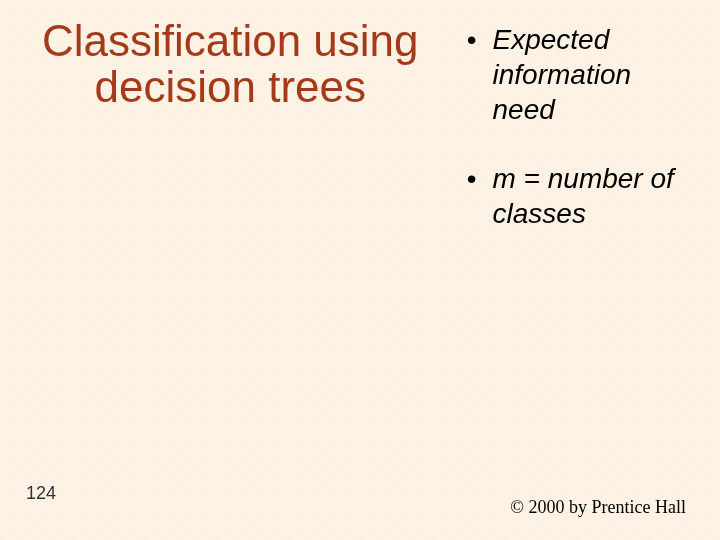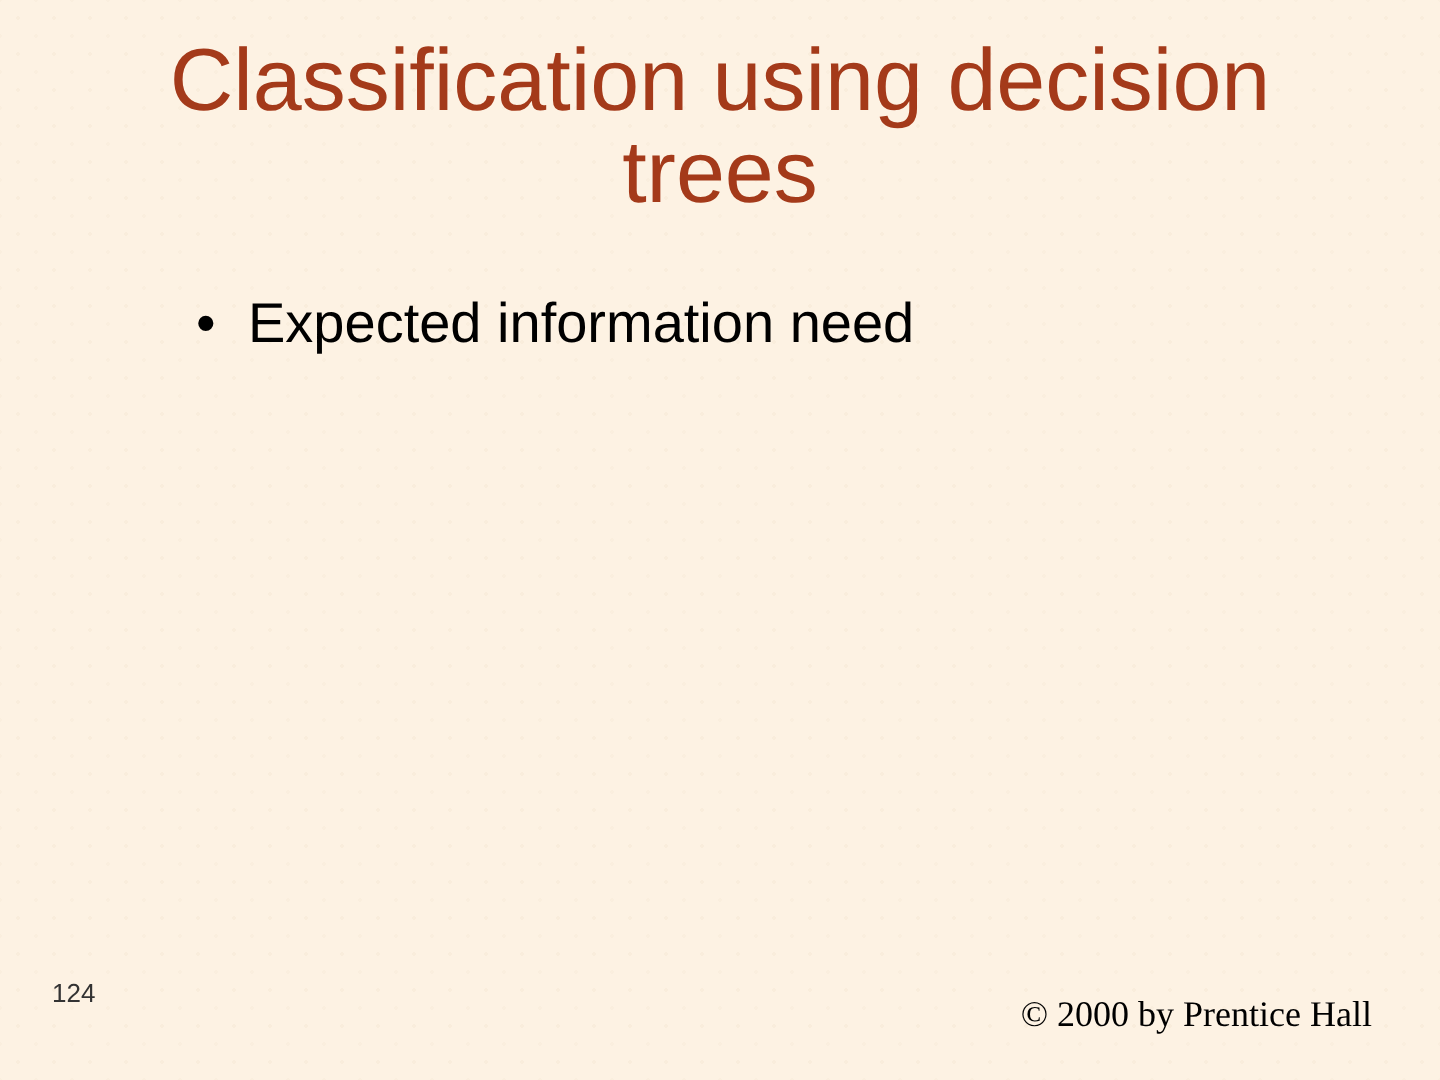--- a/index.html
+++ b/index.html
@@ -19,36 +19,37 @@
     font-family: "Comic Sans MS", "Comic Sans", cursive, sans-serif;
     color: #000;
     position: relative;
   }
   .slide {
     box-sizing: border-box;
     width: 100%;
     height: 100%;
     padding: 18px 40px 0 40px;
     display: flex;
-    flex-direction: column;
+    flex-direction: row;
   }
   h1.title {
     margin: 0 0 18px 0;
     text-align: center;
     font-weight: normal;
     font-size: 44px;
     line-height: 1.05;
     color: #a43a1a;
   }
   ul.bullets {
     list-style: none;
-    margin: 16px;
+    margin: 4px;
     padding: 0 0 0 48px;
     font-size: 28px;
     line-height: 1.25;
+    font-style: italic;
   }
   ul.bullets > li {
     position: relative;
     margin: 0 0 34px 0;
     padding-left: 20px;
   }
   ul.bullets > li.tight {
     margin-bottom: 4px;
   }
   ul.bullets > li::before {
@@ -77,21 +78,21 @@
   }
   .gap {
     display: inline-block;
     width: 14px;
   }
   .page-number {
     position: absolute;
     left: 26px;
     bottom: 36px;
     font-family: Arial, Helvetica, sans-serif;
-    font-size: 13px;
+    font-size: 18px;
     color: #333;
   }
   .copyright {
     position: absolute;
     right: 34px;
     bottom: 22px;
     font-family: "Times New Roman", Times, serif;
     font-size: 18px;
     color: #000;
   }
@@ -104,19 +105,22 @@
   <h1 class="title">Classification using decision trees</h1>
 
   <ul class="bullets">
 
     <li>
       <span>Expected information need</span>
     </li>
 
 
 
+    <li>
+      <span>m = number of classes</span>
+    </li>
 
   </ul>
 
 </div>
 
 <div class="page-number">124</div>
 <div class="copyright">© 2000 by Prentice Hall</div>
 
 </body></html>

